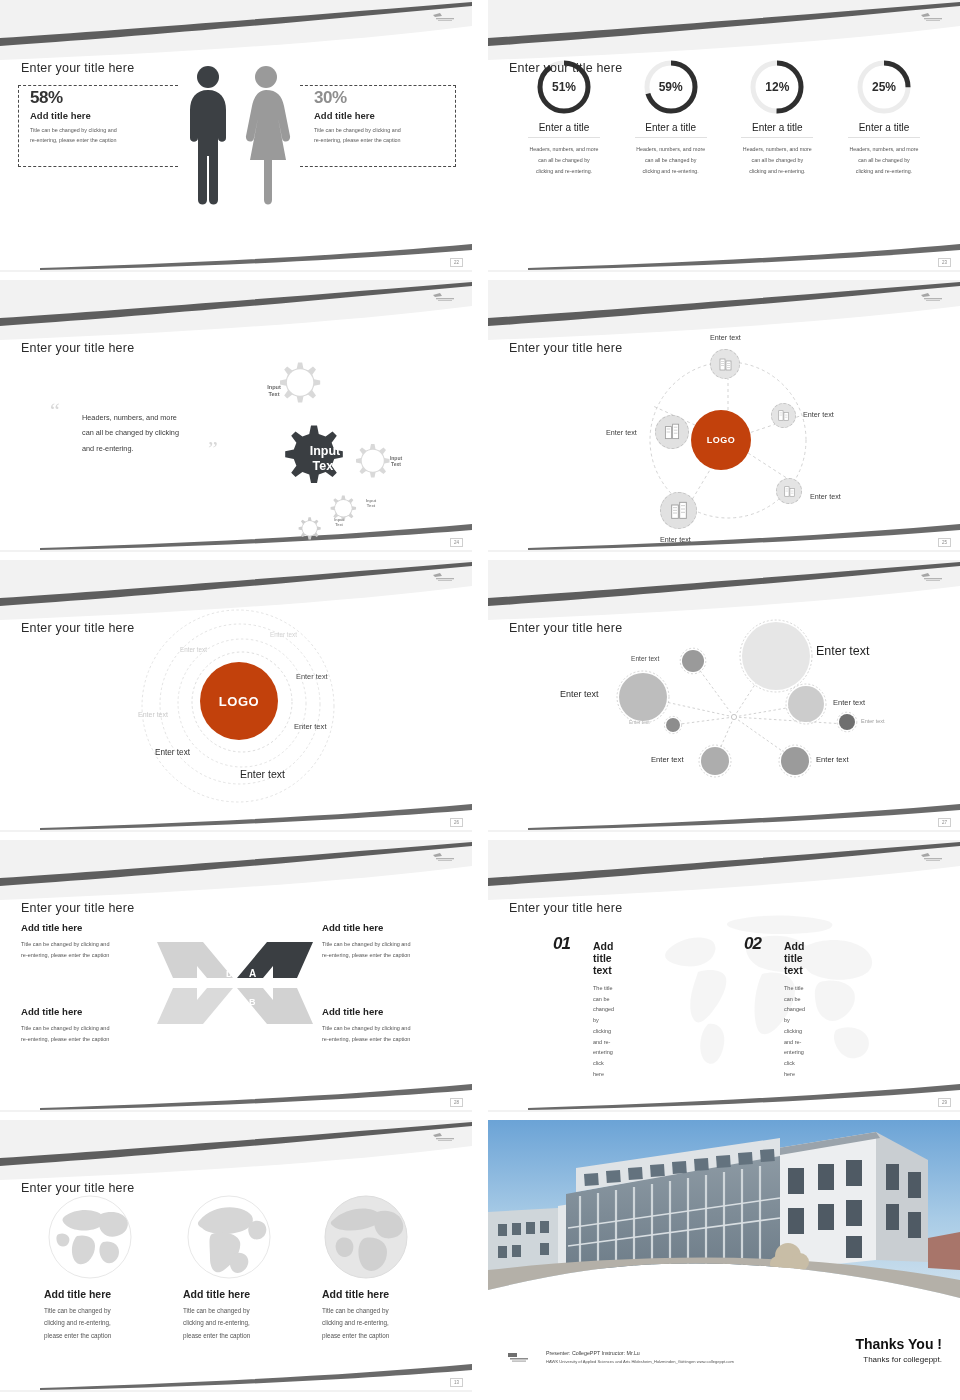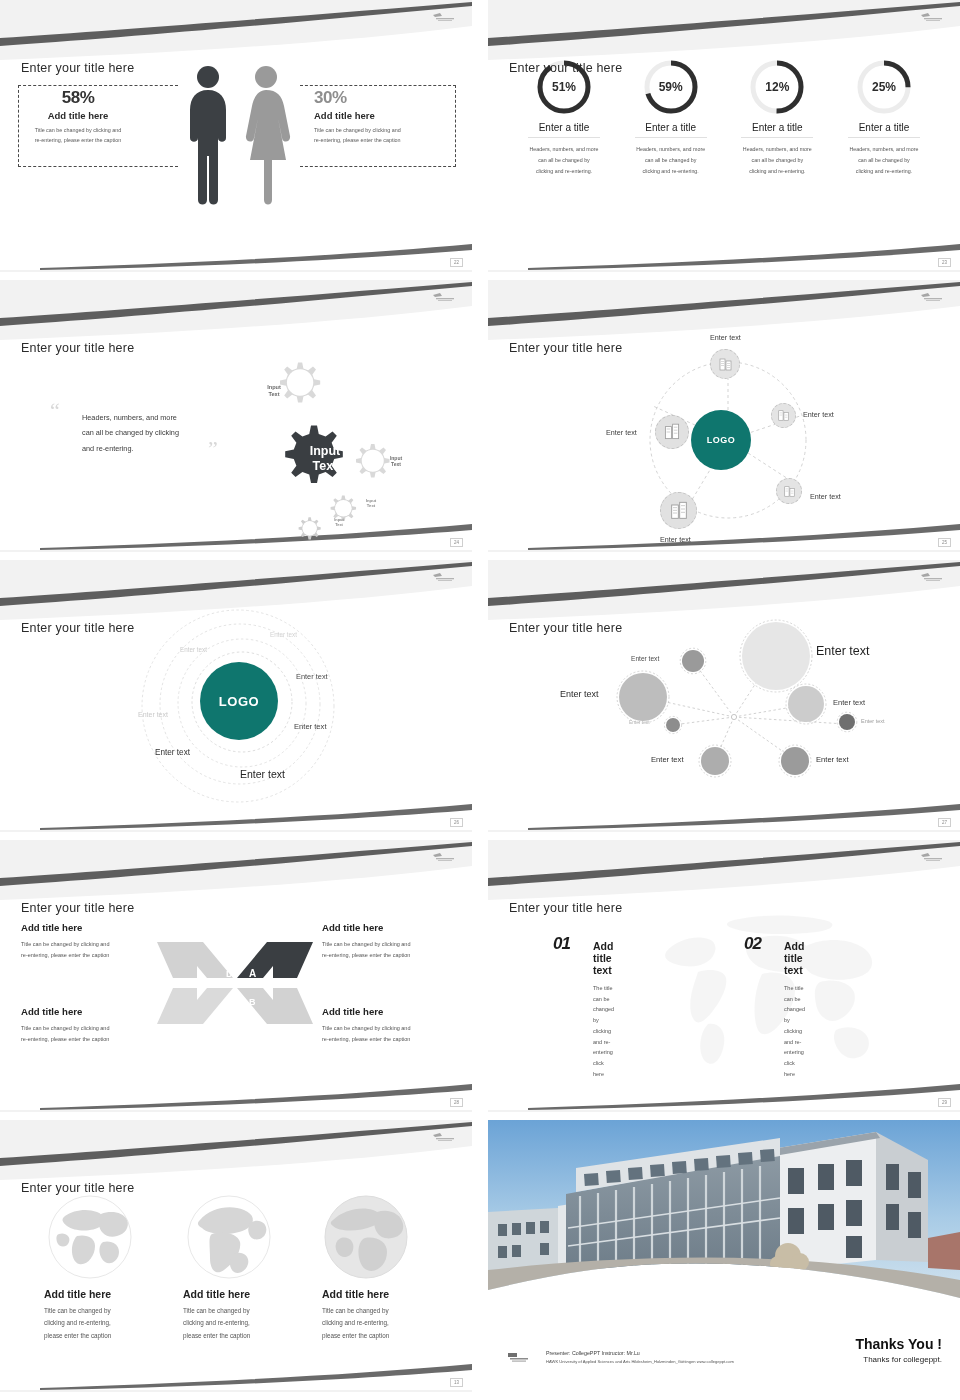--- a/index.html
+++ b/index.html
@@ -72,21 +72,21 @@
       font-size: 12px; font-weight: bold; color:#2c2c2c; }
   .donut-title { font-size: 10px; font-weight:normal; color:#222; margin-top: 6px; }
   .donut-rule { width: 72px; height:1px; background:#e0e0e0; margin: 4px auto 6px; }
   .donut-cap { font-size: 5.3px; color:#555; line-height: 2.05; }
 
   
   .quote { font-size: 22px; color:#d8d8d8; font-family:"Liberation Serif", serif; line-height:.8; }
 
   
   .etext { font-size: 7.2px; color:#3a3a3a; white-space:nowrap; position:absolute; }
-  .logo-circle { border-radius:50%; background:#0f766e; color:#fff; display:flex;
+  .logo-circle { border-radius:50%; background:#c2410c; color:#fff; display:flex;
      align-items:center; justify-content:center; font-weight:bold; letter-spacing:.5px; }
   .addtitle { font-size: 9.6px; font-weight:bold; color:#222; }
   .bodycap { font-size:5.5px; color:#555; line-height:1.95; }
   .numlbl { font-size: 17px; font-style: italic; font-weight: bold; color:#1d1d1d; letter-spacing:-1px;}
 
   
   .photo { position:absolute; left:0; top:0; width:472px; height:178px; overflow:hidden; }
   .thanks { position:absolute; right: 18px; bottom: 28px; text-align:right; }
   .thanks-h { font-size: 14px; font-weight:bold; color:#111; }
   .thanks-s { font-size: 8px; color:#222; margin-top:3px; }
@@ -136,21 +136,21 @@
           </g>
         </svg>
       </div>
 
       <div class="s1-dashbox" style="left:18px; top:33px; width:160px; height:82px; border-left:1px dashed #4a4a4a;
                   border-top:1px dashed #4a4a4a; border-bottom:1px dashed #4a4a4a;"></div>
       <div class="s1-dashbox" style="left:300px; top:33px; width:156px; height:82px; border-left:none;
                   border-right:1px dashed #4a4a4a; border-top:1px dashed #4a4a4a;
                   border-bottom:1px dashed #4a4a4a;"></div>
 
-      <div style="position:absolute; left:14px; top:36px; width:128px; text-align:center;">
+      <div style="position:absolute; left:30px; top:36px; width:128px; text-align:left;">
         <div class="pct dark">58%</div>
         <div class="addt">Add title here</div>
         <div class="capt">Title can be changed by clicking and</div>
         <div class="capt" style="margin-top:0">re-entering, please enter the caption</div>
       </div>
 
       <div style="position:absolute; left:314px; top:36px; width:138px; text-align:left;">
         <div class="pct grey">30%</div>
         <div class="addt">Add title here</div>
         <div class="capt">Title can be changed by clicking and</div>

